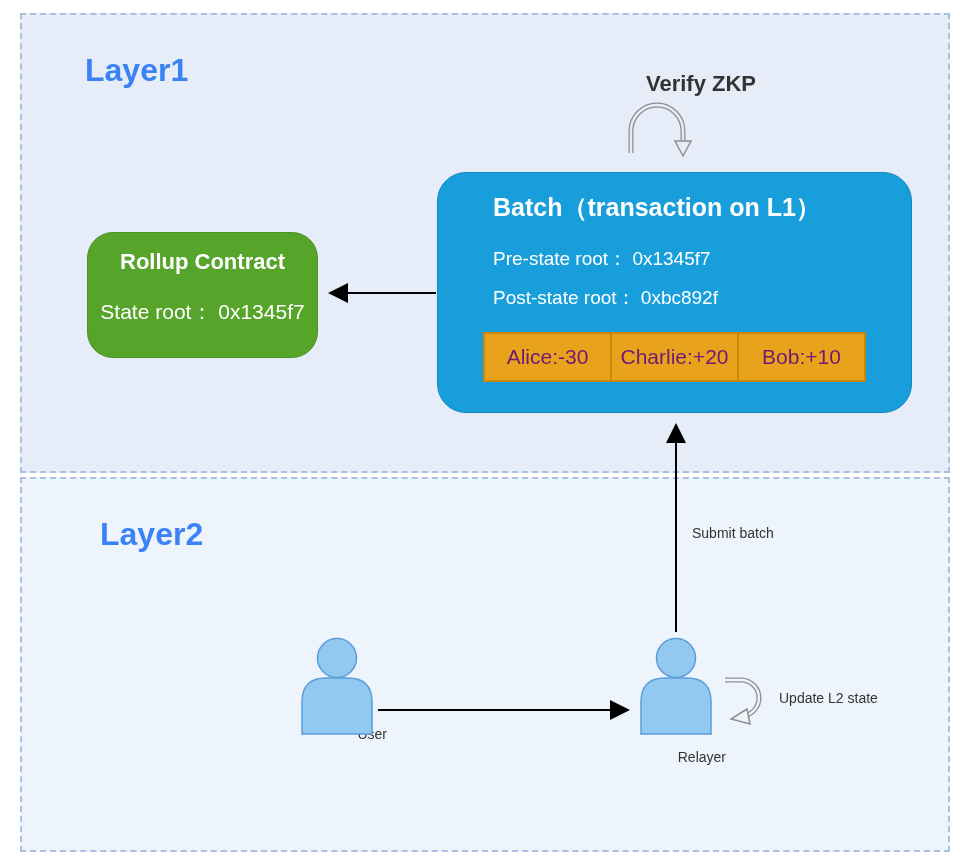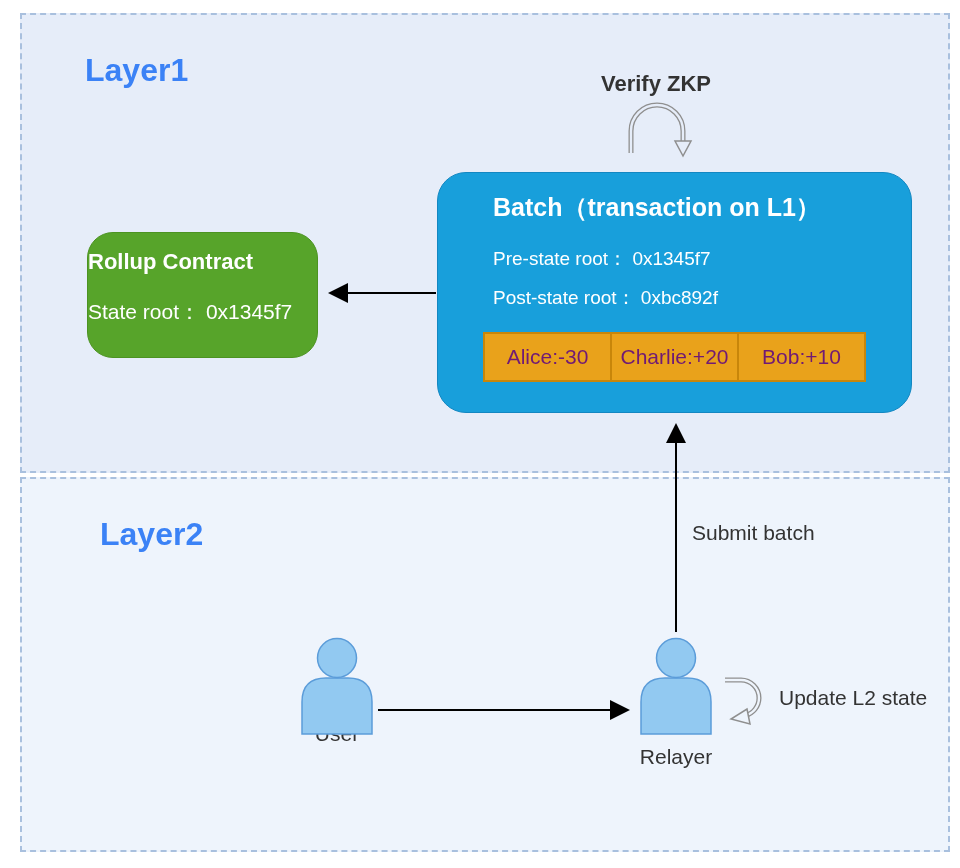--- a/index.html
+++ b/index.html
@@ -8,23 +8,23 @@
     font-family:"Liberation Sans","DejaVu Sans",sans-serif;
     color:#333333;overflow:hidden;
   }
   .panel{position:absolute;border:2px dashed #a9c0de;box-sizing:border-box;}
   #layer1-panel{left:20px;top:13px;width:930px;height:460px;background:#e6edf9;}
   #layer2-panel{left:20px;top:477px;width:930px;height:375px;background:#eef4fc;}
   .layer-title{position:absolute;font-size:32px;font-weight:bold;color:#3b82f6;line-height:36px;}
   #layer1-title{left:85px;top:52px;}
   #layer2-title{left:100px;top:516px;}
 
-  .lbl{position:absolute;font-size:21px;color:#333333;line-height:26px;white-space:nowrap;}
+  .lbl{position:absolute;font-size:14px;color:#333333;line-height:26px;white-space:nowrap;}
   .lbl.bold{font-weight:bold;font-size:22px;}
-  .center{text-align:center;}
+  .center{text-align:right;}
 
   
   #batch-box{
     position:absolute;left:437px;top:172px;width:475px;height:241px;
     background:#189fdb;border:1px solid #1387c2;border-radius:29px;
     box-sizing:border-box;color:#ffffff;
   }
   #batch-title{position:absolute;left:55px;top:19px;font-size:25px;font-weight:bold;line-height:30px;white-space:nowrap;}
   .batch-line{position:absolute;left:55px;font-size:19px;line-height:26px;white-space:nowrap;}
   #batch-pre{top:73px;}
@@ -36,21 +36,21 @@
   .tx-cell{
     flex:1;display:flex;align-items:center;justify-content:center;
     font-size:21px;color:#701a75;white-space:nowrap;
   }
   .tx-cell + .tx-cell{border-left:2px solid #c8860a;}
 
   
   #rollup-box{
     position:absolute;left:87px;top:232px;width:231px;height:126px;
     background:#57a42a;border:1.5px solid #4c9322;border-radius:26px;
-    box-sizing:border-box;color:#ffffff;text-align:left;
+    box-sizing:border-box;color:#ffffff;text-align:center;
   }
   #rollup-title{position:absolute;left:0;width:100%;top:16px;font-size:22px;font-weight:bold;line-height:26px;}
   #rollup-state{position:absolute;left:0;width:100%;top:66px;font-size:21px;line-height:26px;}
 
   #verify-zkp-label{left:556px;top:71px;width:200px;}
   #submit-batch-label{left:692px;top:520px;}
   #send-txs-label{left:425px;top:659px;width:160px;}
   #update-l2-label{left:779px;top:685px;}
   #user-label{left:287px;top:721px;width:100px;}
   #relayer-label{left:626px;top:744px;width:100px;}

